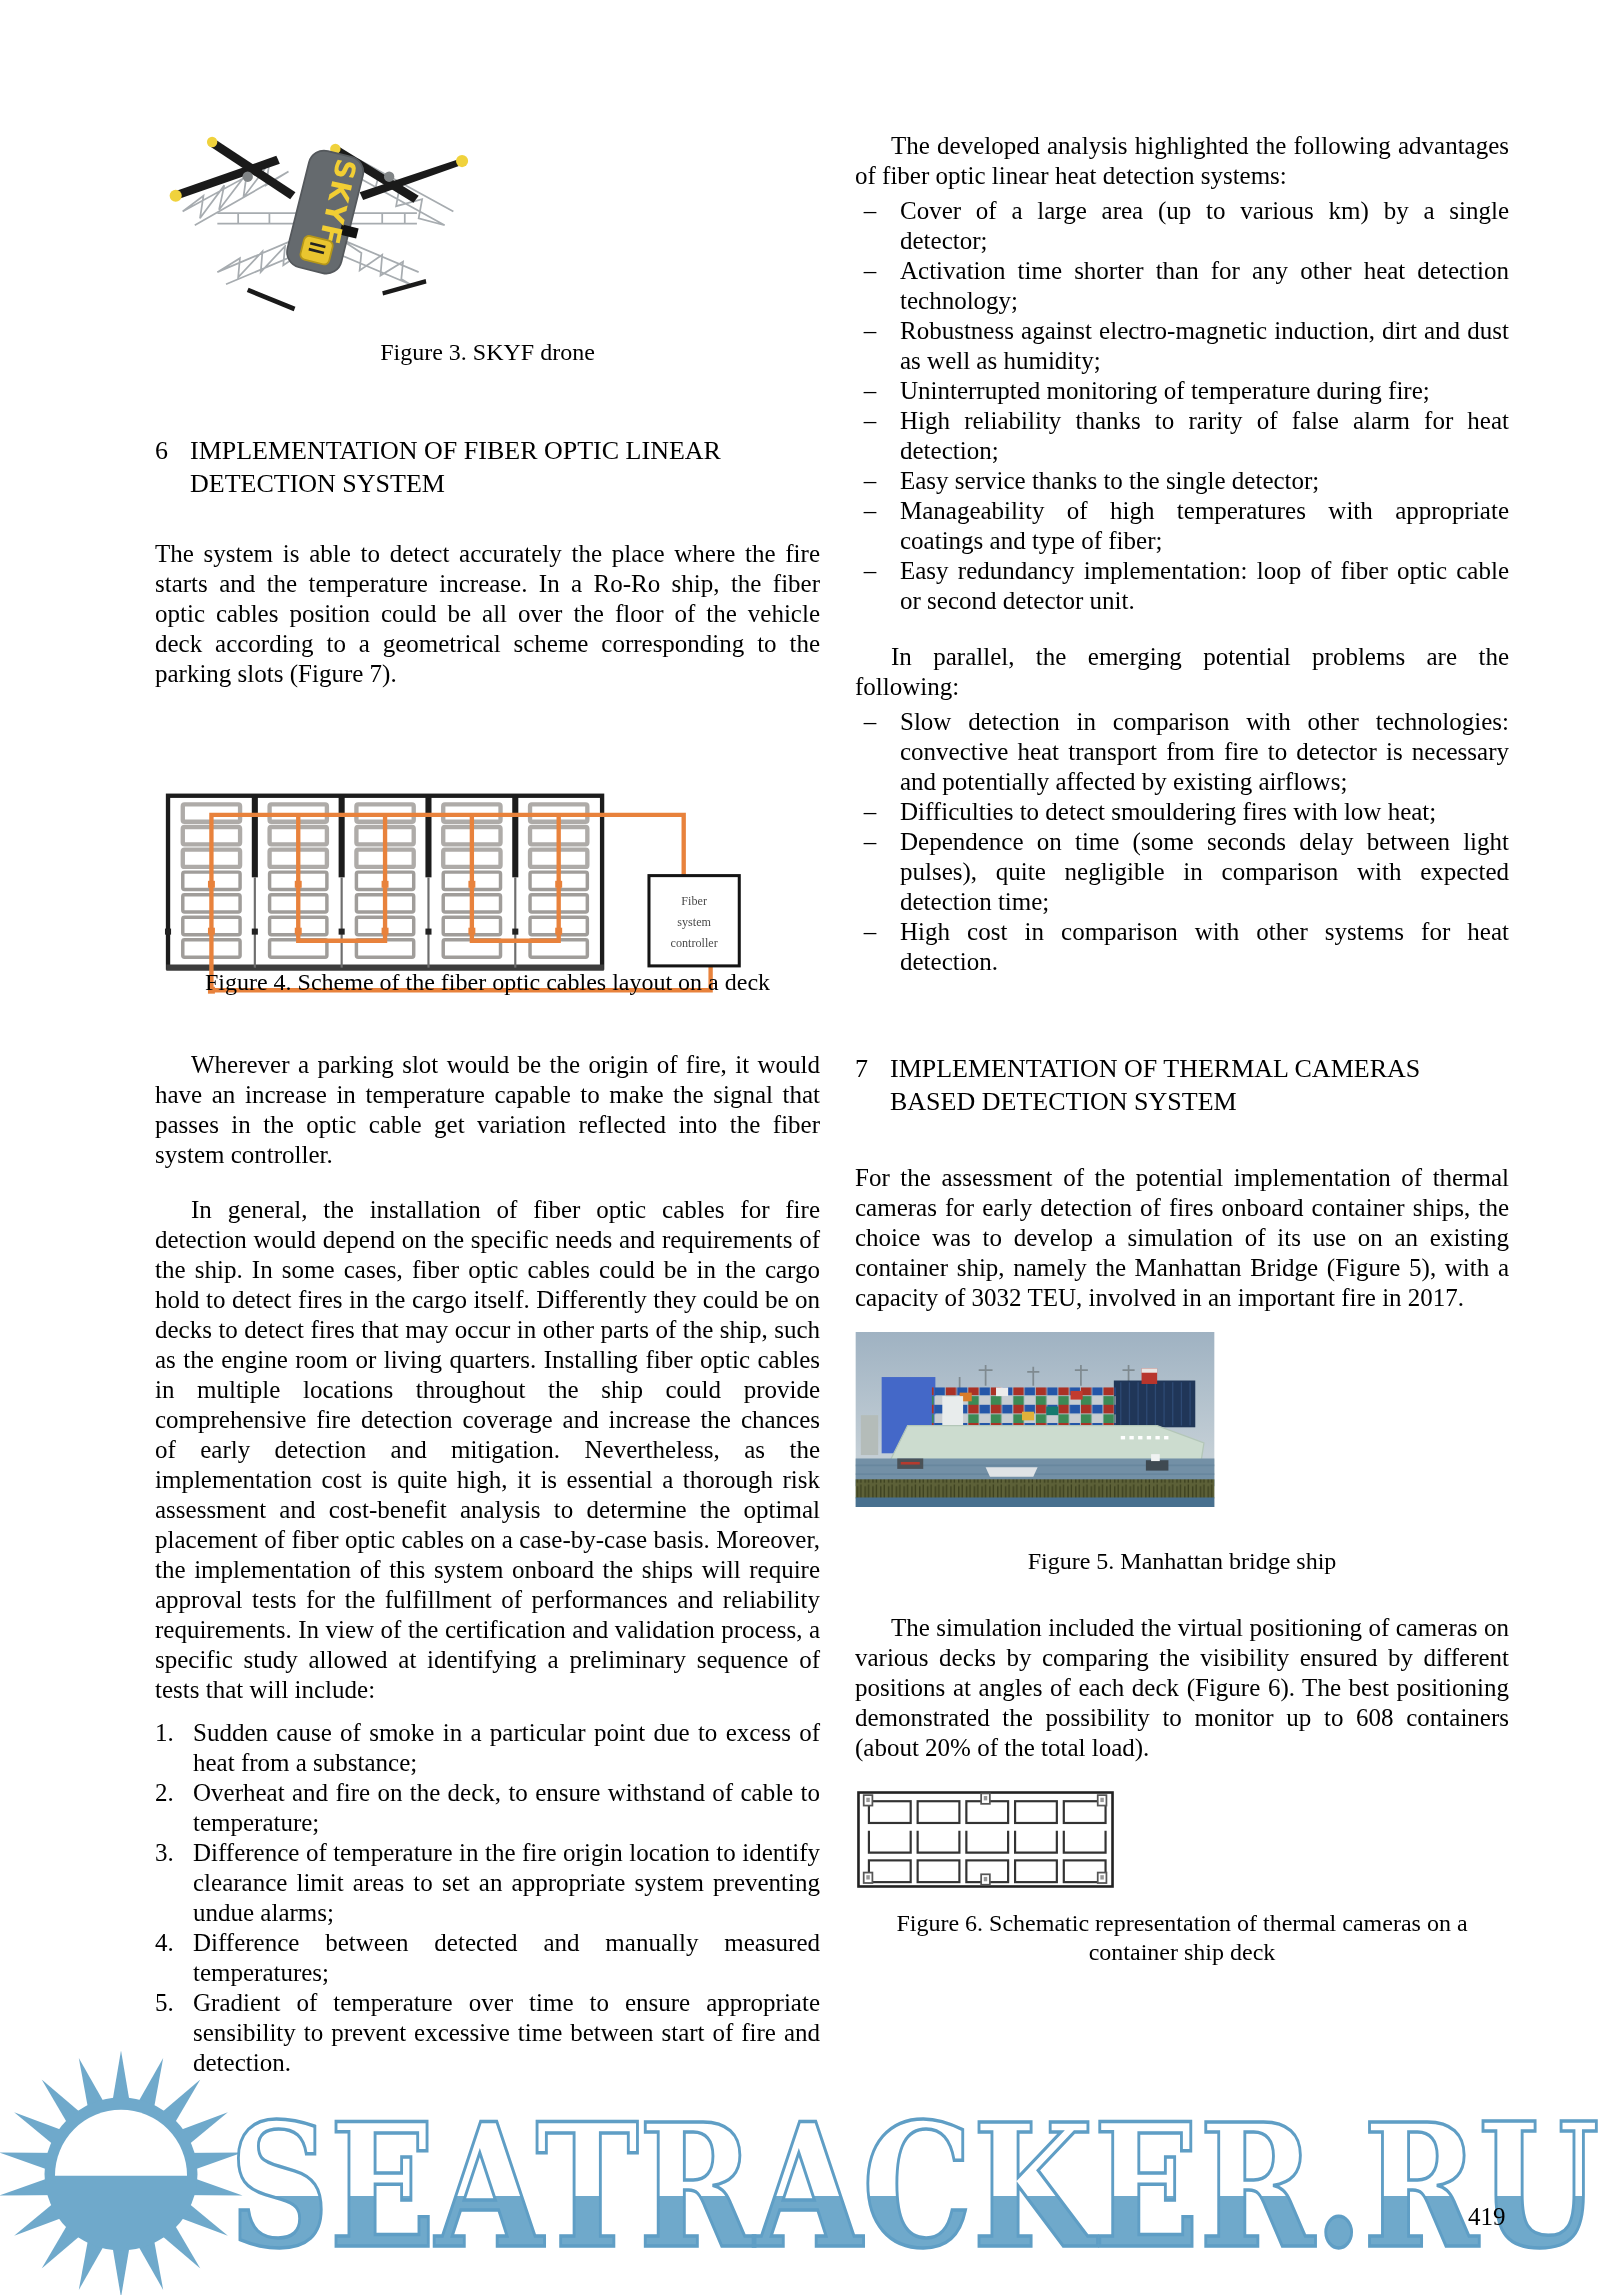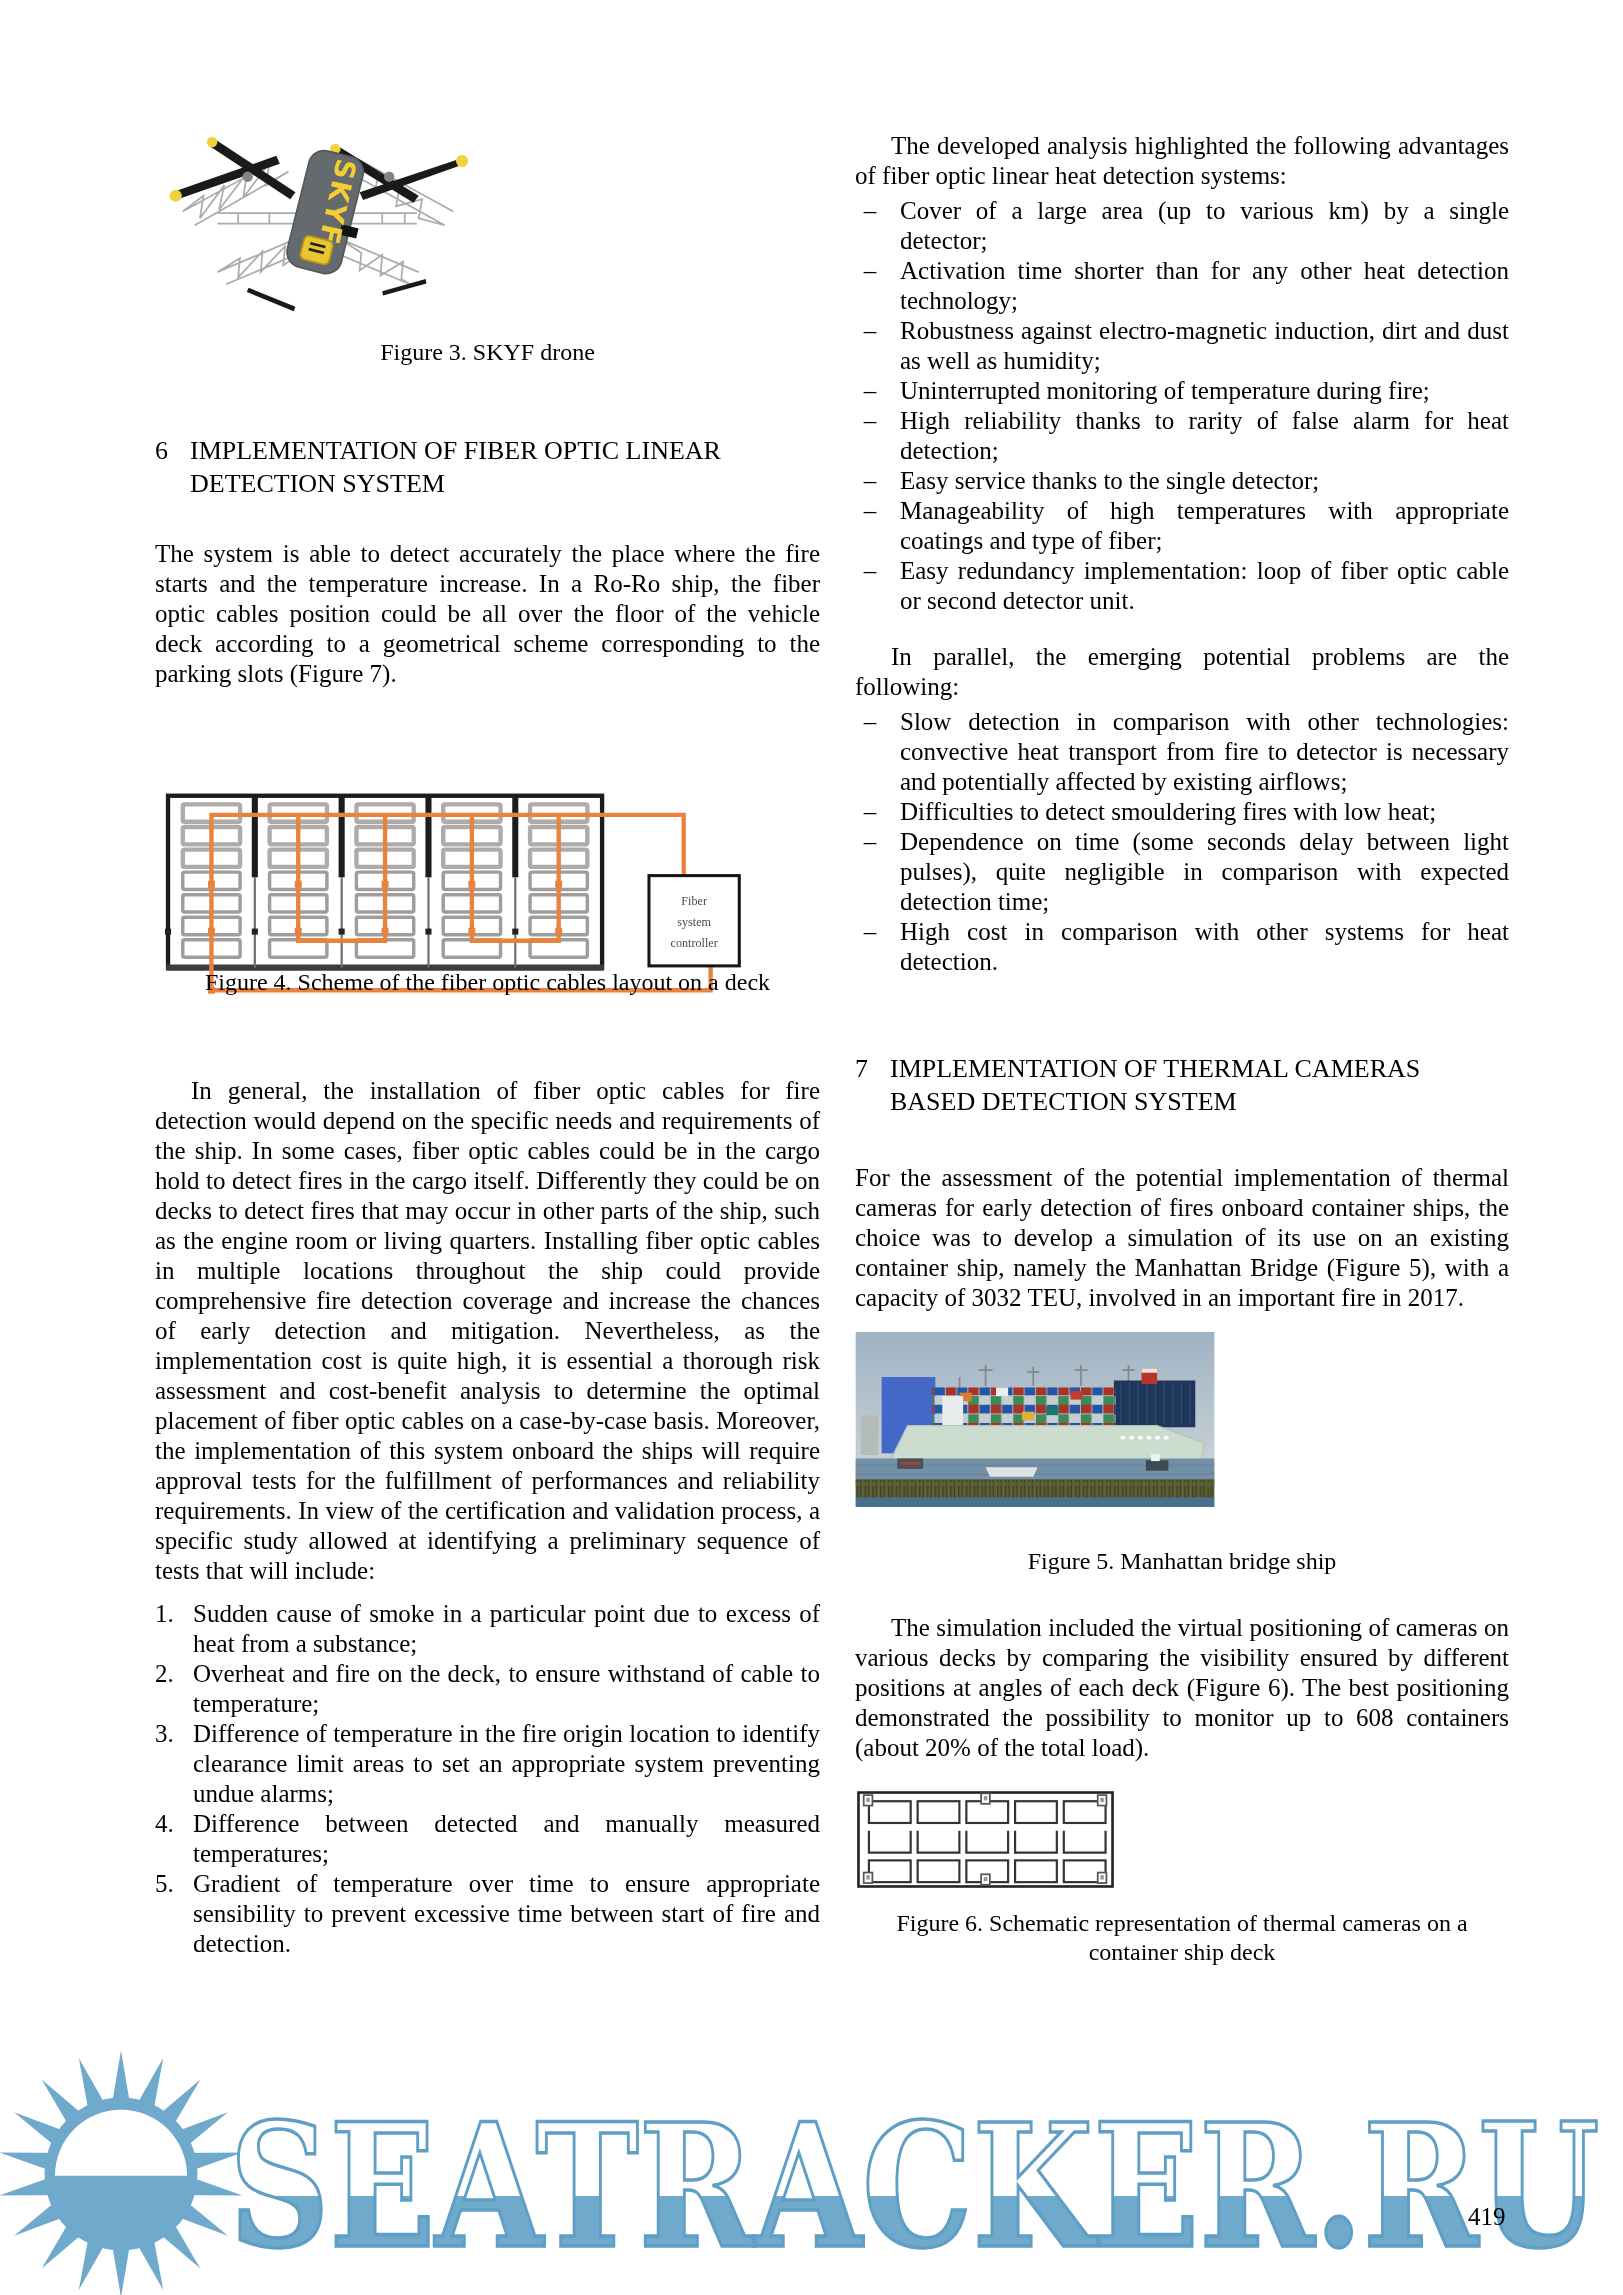--- a/index.html
+++ b/index.html
@@ -21,21 +21,21 @@
   .abs { position:absolute; z-index:2; }
 
   
   #fig3      { left:165px; top:109px; }
   #fig3cap   { left:155px; top:338px; width:665px; }
   #sec6      { left:155px; top:434px; width:665px; }
   #p1        { left:155px; top:539px; width:665px; }
   #fig4      { left:155px; top:780px;text-decoration:underline; }
   #fig4cap   { left:155px; top:968px; width:665px; }
   #leftflow  { left:155px; top:1030px; width:665px; }
-  #leftflow .p3 { margin-top:46px; }
+  #leftflow .p3 { margin-top:25px; }
   #leftflow ol { margin-top:13px; list-style:none; }
 
   
   #rightflow { left:855px; top:111px; width:654px; }
   #rightflow ul { list-style:none; margin-top:5.2px; }
   #rightflow .p2 { margin-top:26px; }
   #rightflow .sec7 { margin-top:75px; }
   #rightflow .p3 { margin-top:45px; }
   #rightflow .fig5wrap { margin-top:19px; }
   #rightflow .fig5wrap .caption { margin-top:40px; }
@@ -240,20 +240,21 @@
         <rect x="569" y="110" width="104" height="104" fill="#ffffff" stroke="#141414" stroke-width="3.5"></rect>
         <text x="621" y="144" text-anchor="middle" font-size="14" fill="#4a4a4a">Fiber</text>
         <text x="621" y="168" text-anchor="middle" font-size="14" fill="#4a4a4a">system</text>
         <text x="621" y="192" text-anchor="middle" font-size="14" fill="#4a4a4a">controller</text>
       </g>
     </svg>
   </div>
   <div id="fig4cap" class="abs caption">Figure 4. Scheme of the fiber optic cables layout on a deck</div>
 
   <div id="leftflow" class="abs">
+    <p class="txt indent">Wherever a parking slot would be the origin of fire, it would have an increase in temperature capable to make the signal that passes in the optic cable get variation reflected into the fiber system controller.</p>
     <p class="txt indent p3">In general, the installation of fiber optic cables for fire detection would depend on the specific needs and requirements of the ship. In some cases, fiber optic cables could be in the cargo hold to detect fires in the cargo itself. Differently they could be on decks to detect fires that may occur in other parts of the ship, such as the engine room or living quarters. Installing fiber optic cables in multiple locations throughout the ship could provide comprehensive fire detection coverage and increase the chances of early detection and mitigation. Nevertheless, as the implementation cost is quite high, it is essential a thorough risk assessment and cost-benefit analysis to determine the optimal placement of fiber optic cables on a case-by-case basis. Moreover, the implementation of this system onboard the ships will require approval tests for the fulfillment of performances and reliability requirements. In view of the certification and validation process, a specific study allowed at identifying a preliminary sequence of tests that will include:</p>
     <ol>
       <li class="txt">
         <span class="tnum">1.</span>
         <span class="ltext">Sudden cause of smoke in a particular point due to excess of heat from a substance;</span>
       </li>
       <li class="txt">
         <span class="tnum">2.</span>
         <span class="ltext">Overheat and fire on the deck, to ensure withstand of cable to temperature;</span>
       </li>

